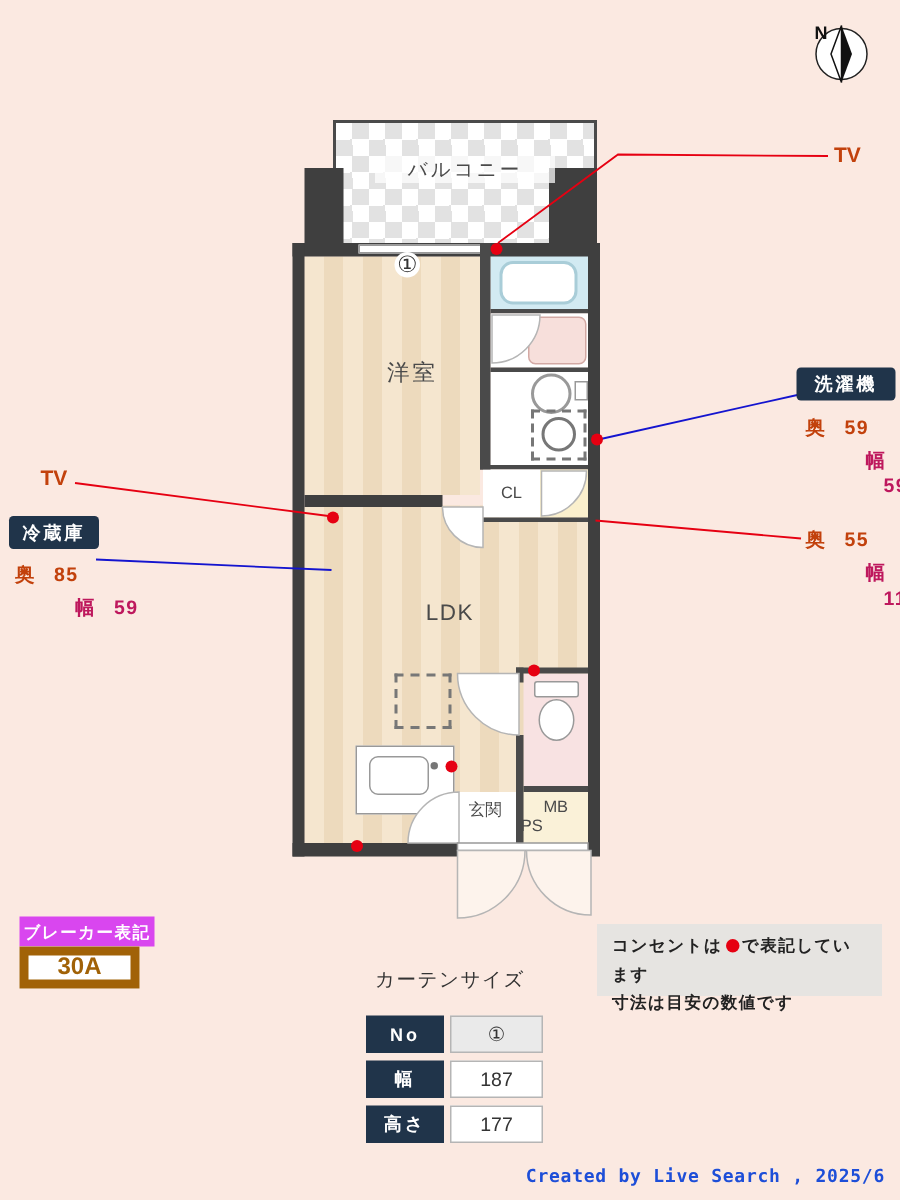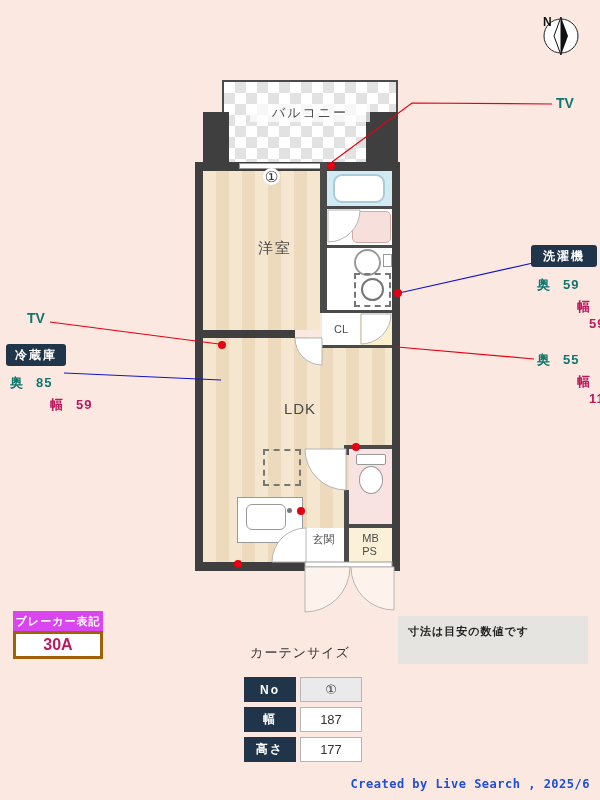--- a/index.html
+++ b/index.html
@@ -7,21 +7,21 @@
         font-family:"Liberation Sans","DejaVu Sans",sans-serif;color:#333;}
   .abs{position:absolute;}
   .wall{background:#3f3f3f;}
   .thinwall{background:#4a4a4a;}
   .stripes{background:repeating-linear-gradient(90deg,#f5e6cf 0 13px,#eddabd 13px 26px);}
   .checker{background:repeating-conic-gradient(#e2e2e2 0% 25%,#ffffff 0% 50%) 0 0/22px 22px;border:2px solid #4a4a4a;box-sizing:border-box;}
   .room-label{display:flex;align-items:center;justify-content:center;color:#4a4a4a;letter-spacing:2px;}
   .dark-label{background:#20344a;color:#fff;font-size:12px;font-weight:bold;display:flex;align-items:center;justify-content:center;border-radius:3px;letter-spacing:2px;}
   .dim{font-size:13px;font-weight:bold;letter-spacing:1px;}
   .dim .num{margin-left:12px;}
-  .red{color:#0f766e;}
+  .red{color:#c2410c;}
   .blue{color:#be185d;padding-left:40px;}
   .fixture{background:#fff;border:1px solid #999;box-sizing:border-box;}
   .dashed{border:2px dashed #777;box-sizing:border-box;background:transparent;}
   .circle{border-radius:50%;}
   .cell-h{background:#20344a;color:#fff;font-size:12px;font-weight:bold;display:flex;align-items:center;justify-content:center;letter-spacing:2px;}
   .cell-v{background:#fff;border:1px solid #b5b5b5;box-sizing:border-box;font-size:13px;display:flex;align-items:center;justify-content:center;color:#333;}
   .notebox{background:#e6e4e1;font-size:11px;font-weight:bold;line-height:19px;letter-spacing:1px;color:#222;padding:6px 10px;box-sizing:border-box;}
   .inline-dot{display:inline-block;width:9px;height:9px;border-radius:50%;background:#e60012;vertical-align:-1px;margin:0 2px;}
   .footer{font-family:"DejaVu Sans Mono","Liberation Mono",monospace;font-weight:bold;font-size:12px;letter-spacing:0.5px;color:#1d4ed8;text-align:right;}
   .marker1{width:17px;height:17px;line-height:17px;text-align:center;background:#fff;border-radius:50%;font-size:15px;color:#333;}
@@ -102,21 +102,21 @@
     <circle cx="238" cy="564" r="4" fill="#e60012"></circle>
     <circle cx="398" cy="293" r="4" fill="#e60012"></circle>
   </svg>
 
   <div class="abs room-label" style="left:250px;top:104px;width:120px;height:18px;font-size:13px;background:rgba(255,255,255,0.72);">バルコニー</div>
   <div class="abs room-label" style="left:235px;top:238px;width:80px;height:20px;font-size:15px;">洋室</div>
   <div class="abs room-label" style="left:270px;top:398px;width:60px;height:20px;font-size:15px;letter-spacing:1px;">LDK</div>
   <div class="abs room-label" style="left:322px;top:315px;width:38px;height:28px;font-size:11px;letter-spacing:0;">CL</div>
   <div class="abs room-label" style="left:303px;top:532px;width:41px;height:14px;font-size:11px;letter-spacing:0;">玄関</div>
   <div class="abs room-label" style="left:349px;top:531px;width:43px;height:13px;font-size:11px;letter-spacing:0;">MB</div>
-  <div class="abs room-label" style="left:348px;top:544px;width:43px;height:13px;font-size:11px;letter-spacing:0;">PS</div>
+  <div class="abs room-label" style="left:333px;top:544px;width:43px;height:13px;font-size:11px;letter-spacing:0;">PS</div>
   <div class="abs marker1" style="left:263px;top:168px;">①</div>
 
   <div class="abs red" style="left:556px;top:95px;font-size:14px;font-weight:bold;">TV</div>
   <div class="abs red" style="left:27px;top:310px;font-size:14px;font-weight:bold;">TV</div>
 
   <div class="abs dark-label" style="left:531px;top:245px;width:66px;height:22px;">洗濯機</div>
   <div class="abs dim red" style="left:537px;top:276px;">
     <span>奥</span><span class="num">59</span>
   </div>
   <div class="abs dim blue" style="left:537px;top:298px;">
@@ -132,31 +132,32 @@
 
   <div class="abs dark-label" style="left:6px;top:344px;width:60px;height:22px;">冷蔵庫</div>
   <div class="abs dim red" style="left:10px;top:374px;">
     <span>奥</span><span class="num">85</span>
   </div>
   <div class="abs dim blue" style="left:10px;top:396px;">
     <span>幅</span><span class="num">59</span>
   </div>
 
   <div class="abs" style="left:13px;top:611px;width:90px;height:20px;background:#d946ef;color:#fff;font-size:11px;font-weight:bold;display:flex;align-items:center;justify-content:center;letter-spacing:1px;">ブレーカー表記</div>
-  <div class="abs" style="left:13px;top:631px;width:90px;height:28px;background:#fff;border:3px solid #a16207;box-sizing:border-box;display:flex;align-items:center;justify-content:center;font-size:16px;font-weight:bold;color:#be185d;">30A</div>
+  <div class="abs" style="left:13px;top:631px;width:80px;height:28px;background:#fff;border:6px solid #a16207;box-sizing:border-box;display:flex;align-items:center;justify-content:center;font-size:16px;font-weight:bold;color:#a16207;">30A</div>
 
   <div class="abs" style="left:238px;top:644px;width:124px;height:16px;font-size:13px;text-align:center;letter-spacing:1px;">カーテンサイズ</div>
   <div class="abs cell-h" style="left:244px;top:677px;width:52px;height:25px;">No</div>
   <div class="abs cell-v" style="left:300px;top:677px;width:62px;height:25px;background:#eaeaea;">①</div>
   <div class="abs cell-h" style="left:244px;top:707px;width:52px;height:25px;">幅</div>
   <div class="abs cell-v" style="left:300px;top:707px;width:62px;height:25px;">187</div>
   <div class="abs cell-h" style="left:244px;top:737px;width:52px;height:25px;">高さ</div>
   <div class="abs cell-v" style="left:300px;top:737px;width:62px;height:25px;">177</div>
 
   <div class="abs notebox" style="left:398px;top:616px;width:190px;height:48px;">
+    <div><span>コンセントは</span><span class="inline-dot"></span><span>で表記しています</span></div>
     <div>寸法は目安の数値です</div>
   </div>
 
   <div class="abs footer" style="left:330px;top:777px;width:260px;">Created by Live Search , 2025/6</div>
 
   <svg class="abs" style="left:535px;top:8px;" width="52" height="52" viewBox="0 0 52 52">
     <circle cx="26" cy="28" r="17" fill="#fff" stroke="#222" stroke-width="1"></circle>
     <polygon points="26,9 33,28 26,47" fill="#111"></polygon>
     <polygon points="26,9 19,28 26,47" fill="#fff" stroke="#111" stroke-width="1"></polygon>
     <text x="8" y="18" font-size="12" font-weight="bold" fill="#111">N</text>

